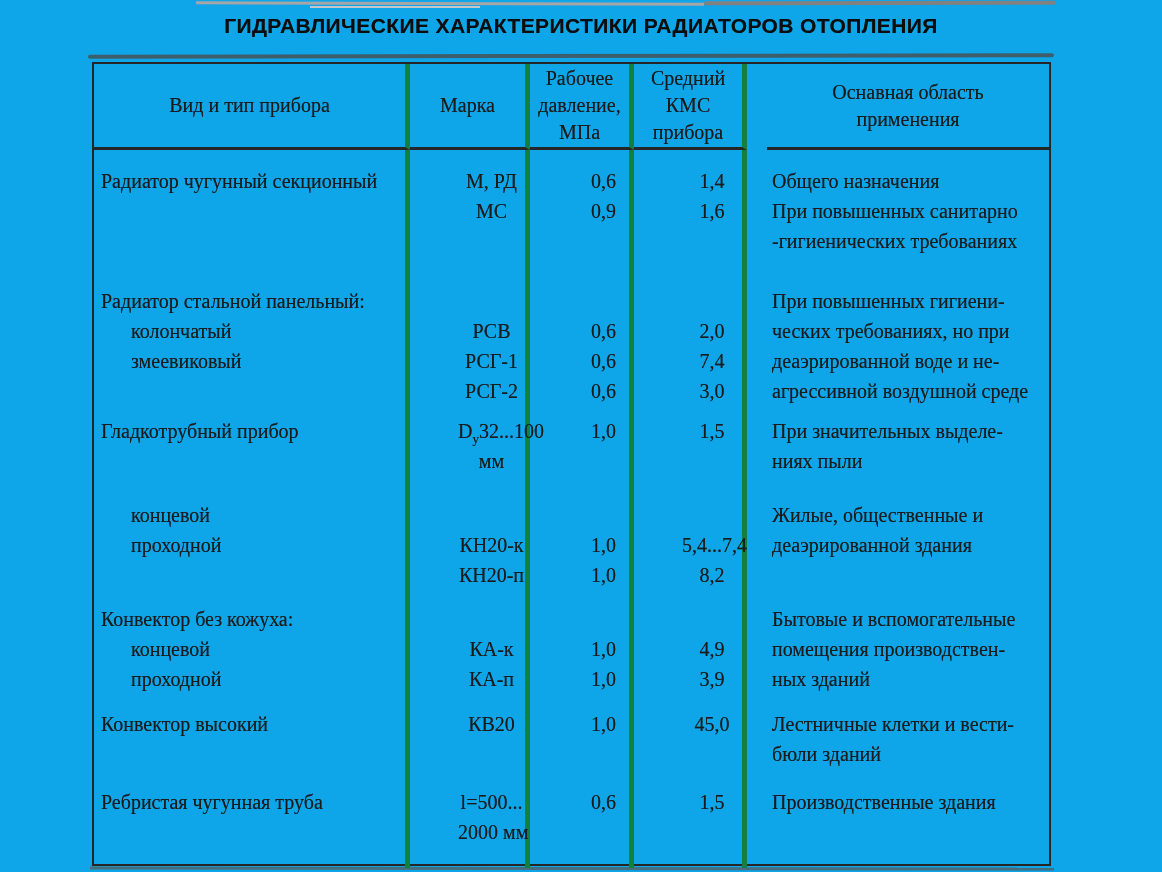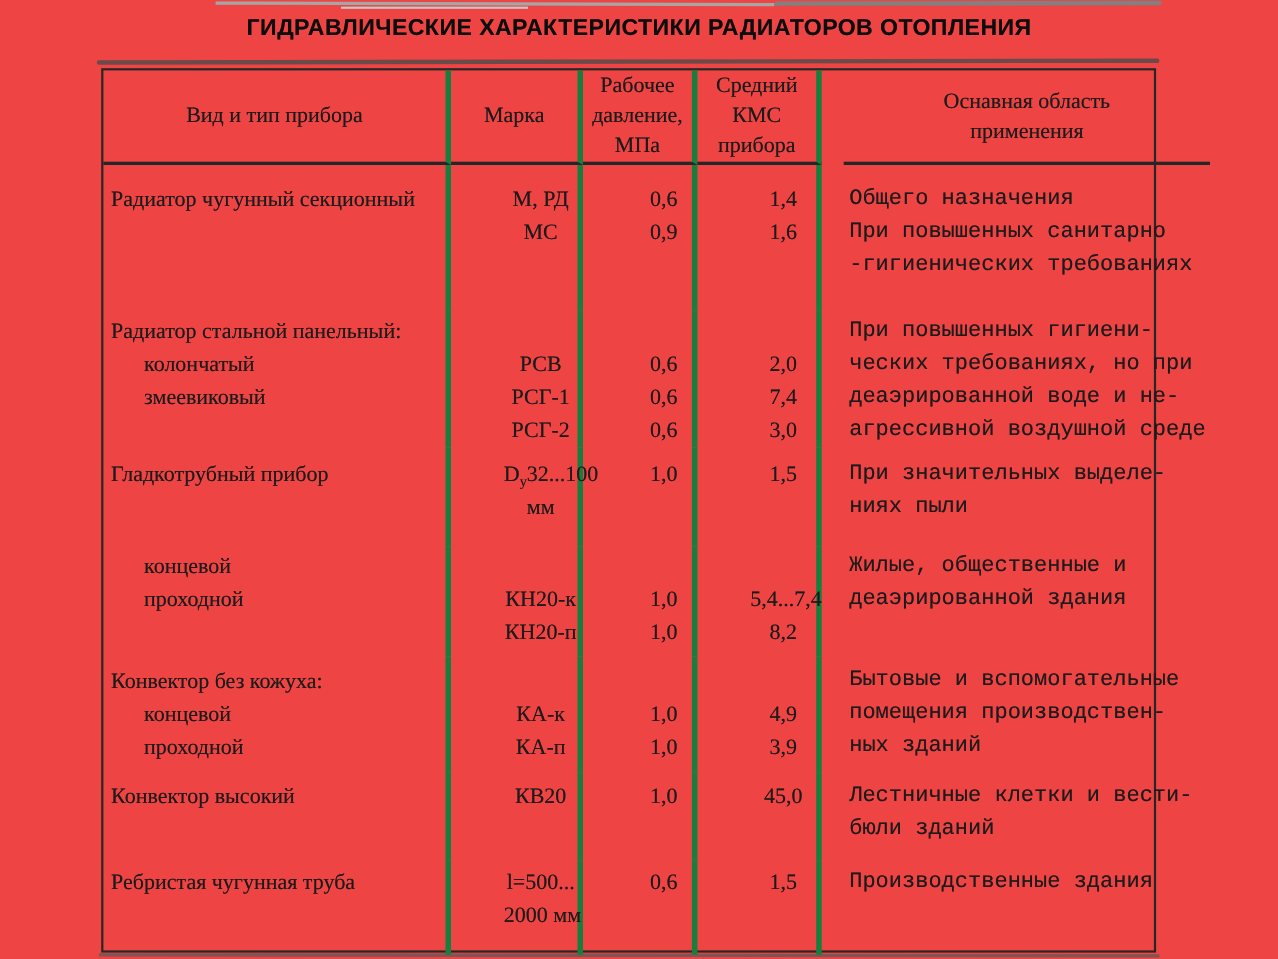--- a/index.html
+++ b/index.html
@@ -1,17 +1,17 @@
 <!DOCTYPE html>
 <html><head>
 <meta charset="utf-8">
 <style>
   html,body{margin:0;padding:0;background:#ffffff;}
   .page{
-    position:relative;width:1162px;height:872px;background:#ef4444;
+    position:relative;width:1162px;height:872px;background:#0ea5e9;
     font-family:"Liberation Serif",serif;color:#1b1b1b;overflow:hidden;
     text-shadow:0 0 .5px rgba(25,25,25,.6);
   }
   .title{
     position:absolute;top:14px;left:0;width:100%;text-align:center;
     font-family:"Liberation Sans",sans-serif;font-weight:bold;font-size:21px;
     letter-spacing:.4px;color:#0d0d0d;
   }
   
   .artifact{position:absolute;}
@@ -32,21 +32,21 @@
   .cell.last{border-right:none;margin-left:20px;}
   .hcell{
     border-bottom:3px solid #262626;display:flex;align-items:center;justify-content:center;
     text-align:center;font-size:20px;line-height:27px;padding:2px 2px;
   }
   .hinner{display:block;}
   .hinner.h5{max-width:210px;}
   .line{height:30px;line-height:30px;font-size:20px;white-space:nowrap;}
   .sub-item{padding-left:30px;}
   .c1{padding-left:7px;}
-  .c5{padding-left:5px;padding-right:4px;font-family:Liberation Mono, monospace;}
+  .c5{padding-left:5px;padding-right:4px;}
   .vcell{text-align:center;margin-left:48px;}
   sub{font-size:13px;}
   
   .r1 .bcell{padding-top:16px;}
   .r2 .bcell{padding-top:4px;}
   .r3 .bcell{padding-top:9px;}
   .r4 .bcell{padding-top:3px;}
   .r5 .bcell{padding-top:7px;}
   .r6 .bcell{padding-top:7px;}
   .r7 .bcell{padding-top:5px;}

